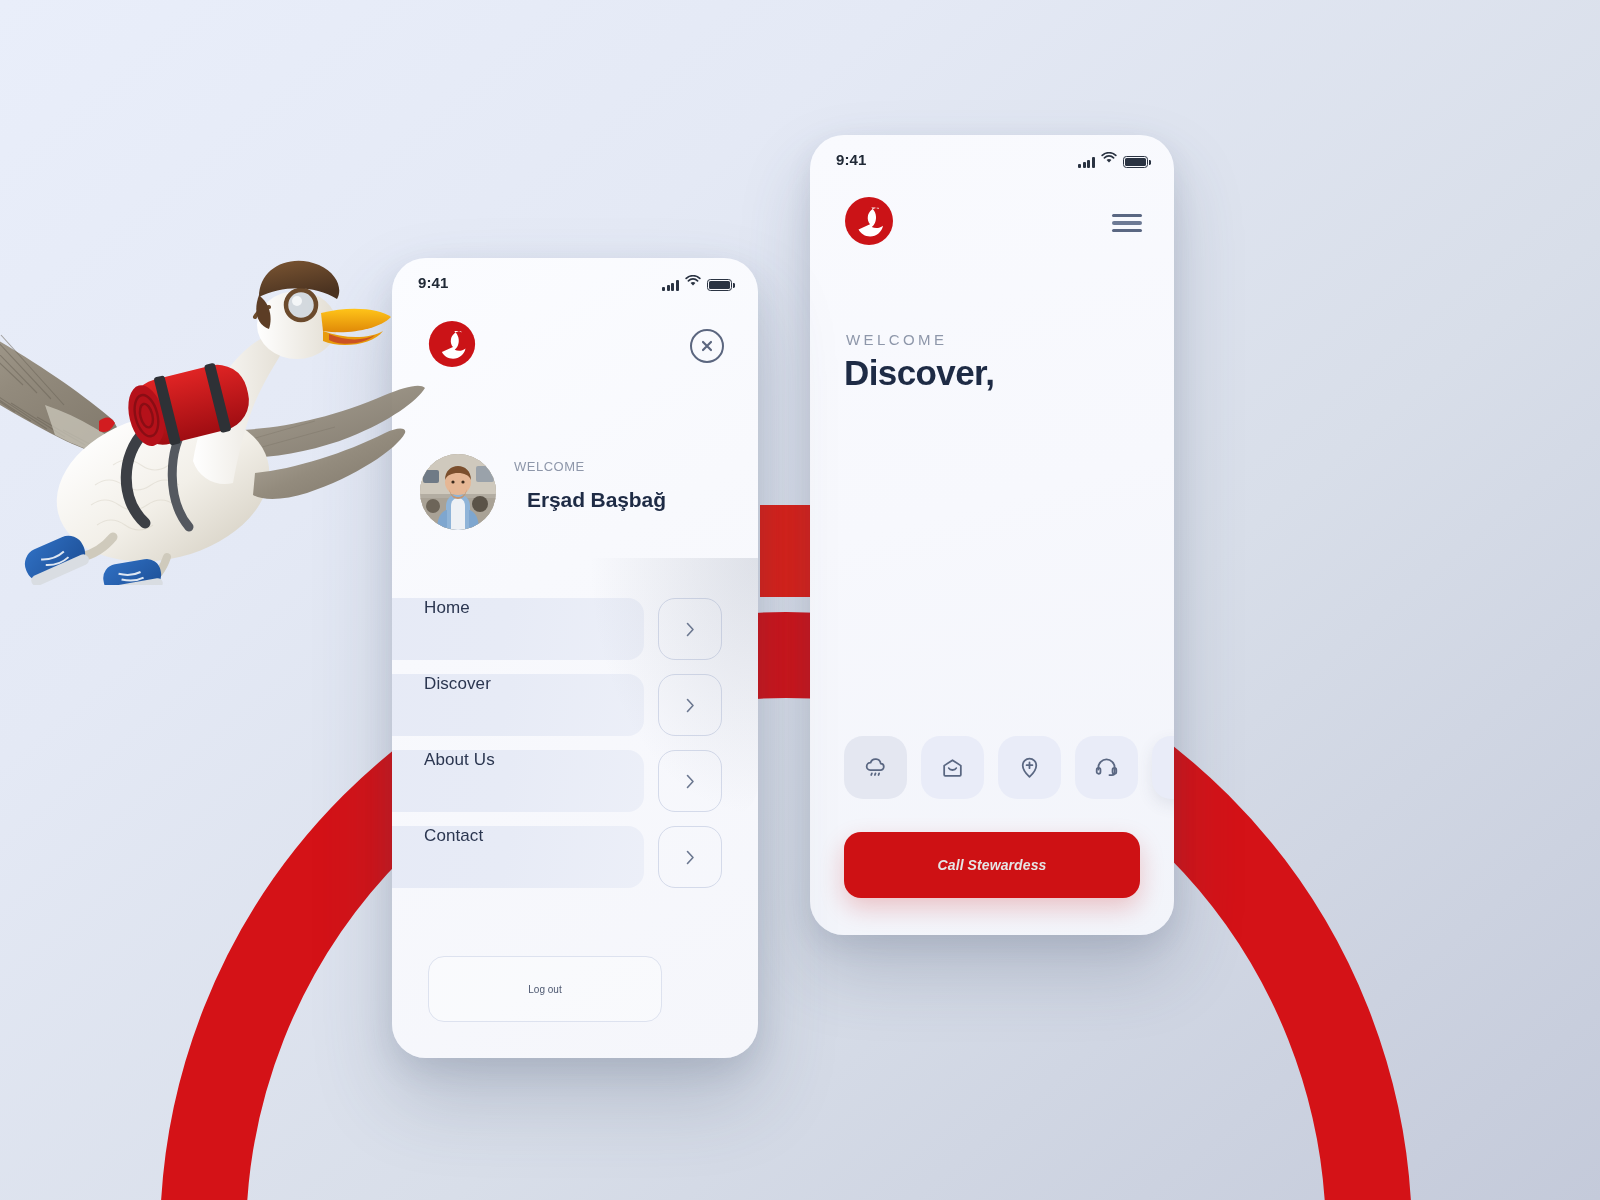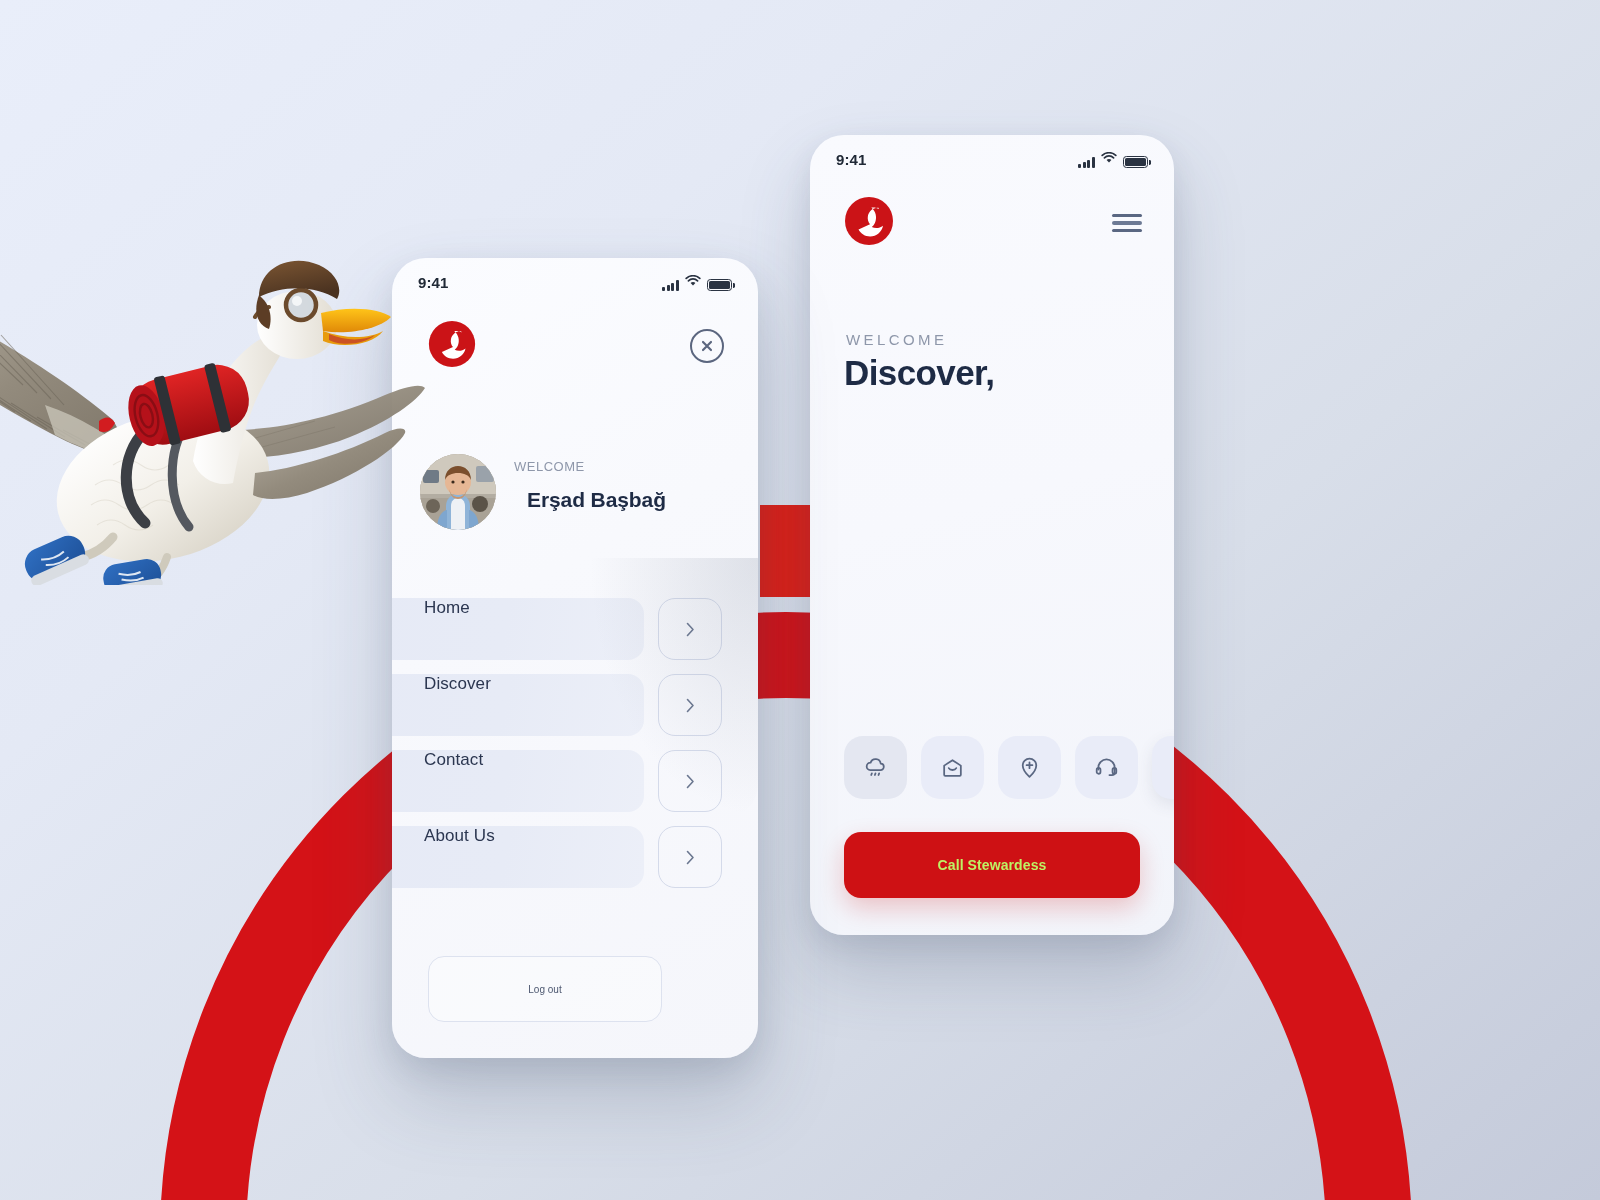--- a/index.html
+++ b/index.html
@@ -227,31 +227,32 @@
 
   
   .cta {
     position: absolute;
     left: 34px;
     top: 697px;
     width: 296px;
     height: 66px;
     border-radius: 17px;
     background: #ce1114;
-    color: #bef264;
+    color: #e5e5e5;
     font-size: 14px;
     font-weight: 600;
     letter-spacing: .1px;
     display: flex;
     align-items: center;
     justify-content: center;
     border: none;
     font-family: inherit;
     cursor: pointer;
     box-shadow: 0 10px 24px rgba(206,17,20,.22);
+    font-style: italic;
   }
 
   
   #phone-menu .app-head {
     position: absolute;
     left: 0; right: 0; top: 62px;
     height: 52px;
     display: flex;
     align-items: center;
     justify-content: space-between;
@@ -684,40 +685,40 @@
           </div>
           <button class="menu-chev">
             <svg width="9" height="15" viewBox="0 0 9 15" fill="none" stroke="#6b7790" stroke-width="1.6" stroke-linecap="round" stroke-linejoin="round">
                 <path d="M1.5 1.5 L7 7.5 L1.5 13.5"></path>
               </svg>
           </button>
         </div>
 
         <div class="menu-row">
           <div class="menu-pill">
+            <span class="menu-label">About Us</span>
+          </div>
+          <button class="menu-chev">
+            <svg width="9" height="15" viewBox="0 0 9 15" fill="none" stroke="#6b7790" stroke-width="1.6" stroke-linecap="round" stroke-linejoin="round">
+                <path d="M1.5 1.5 L7 7.5 L1.5 13.5"></path>
+              </svg>
+          </button>
+        </div>
+
+        <div class="menu-row">
+          <div class="menu-pill">
             <span class="menu-label">Contact</span>
           </div>
           <button class="menu-chev">
             <svg width="9" height="15" viewBox="0 0 9 15" fill="none" stroke="#6b7790" stroke-width="1.6" stroke-linecap="round" stroke-linejoin="round">
                 <path d="M1.5 1.5 L7 7.5 L1.5 13.5"></path>
               </svg>
           </button>
         </div>
 
-        <div class="menu-row">
-          <div class="menu-pill">
-            <span class="menu-label">About Us</span>
-          </div>
-          <button class="menu-chev">
-            <svg width="9" height="15" viewBox="0 0 9 15" fill="none" stroke="#6b7790" stroke-width="1.6" stroke-linecap="round" stroke-linejoin="round">
-                <path d="M1.5 1.5 L7 7.5 L1.5 13.5"></path>
-              </svg>
-          </button>
-        </div>
-
       </div>
 
       <div class="menu-shade"></div>
 
       <button class="logout">Log out</button>
 
     </div>
   </div>
 
 </div>

